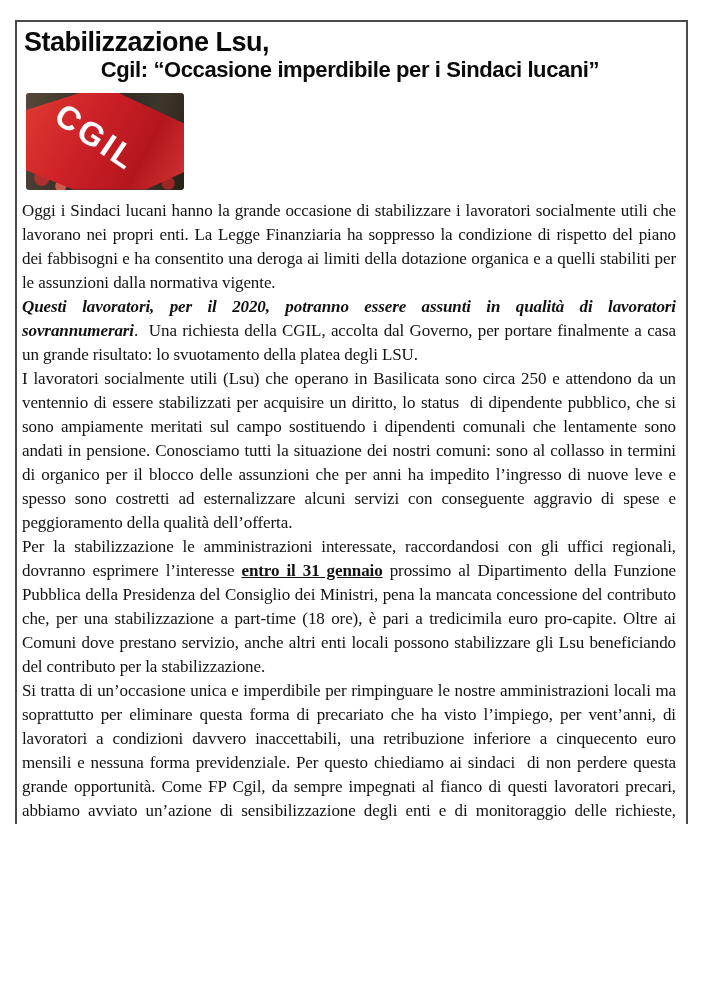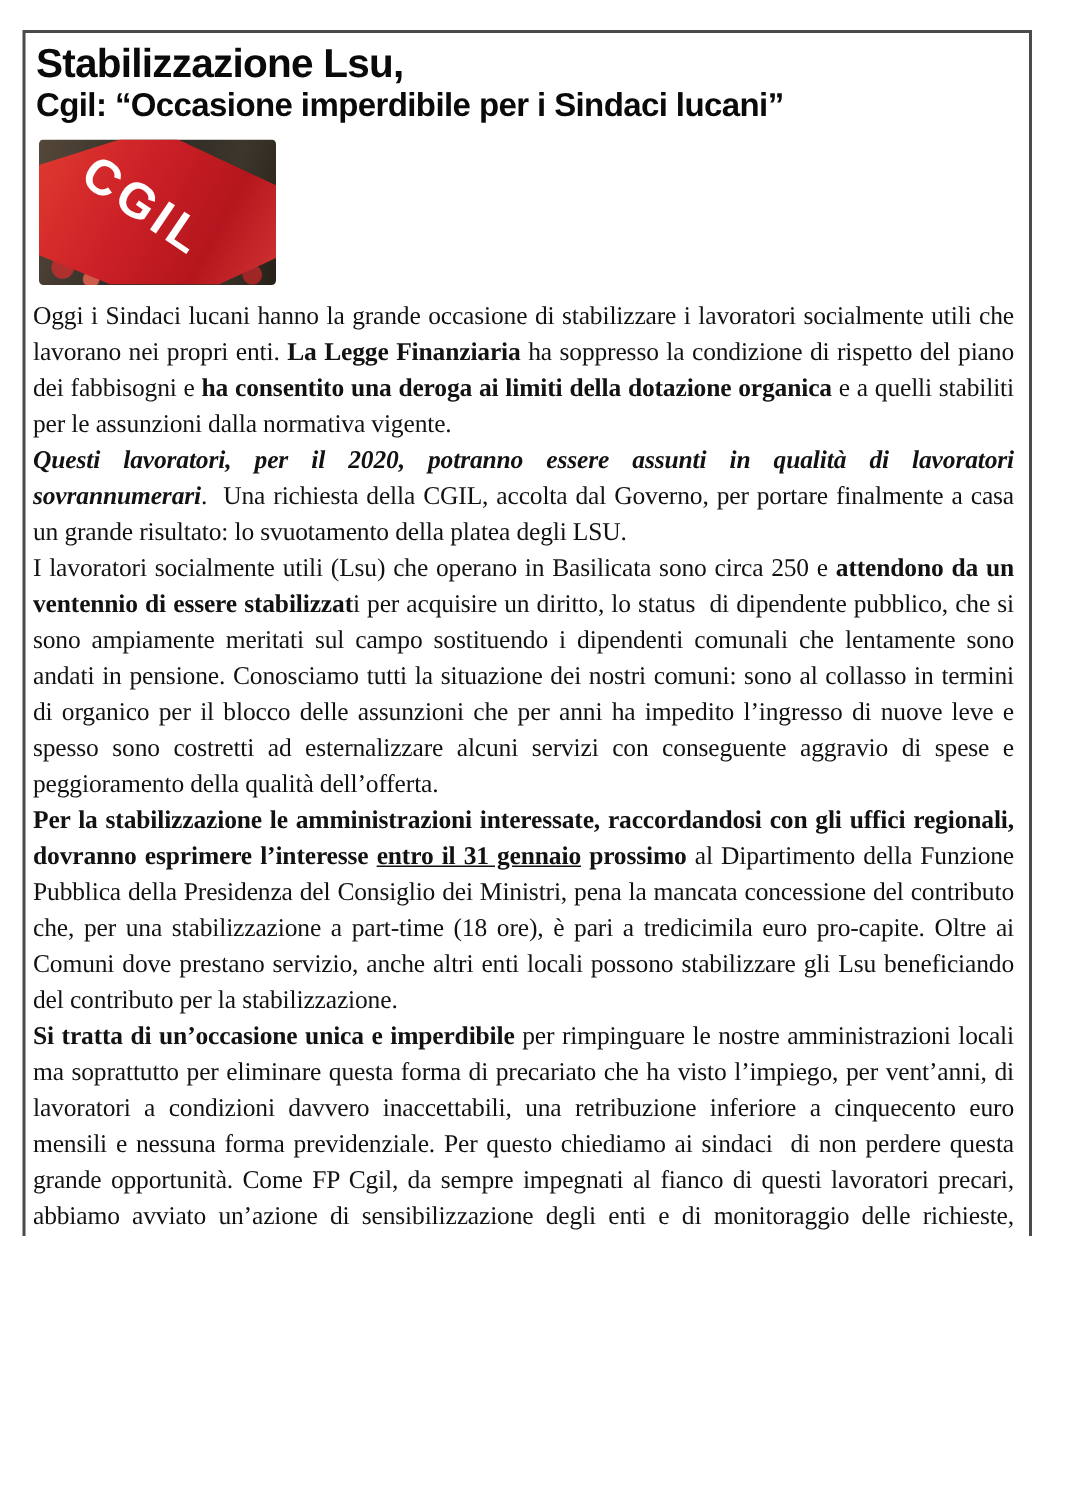--- a/index.html
+++ b/index.html
@@ -22,21 +22,21 @@
   h1.title {
     margin: 0; padding: 0 0 0 2px;
     font-family: "Liberation Sans", sans-serif;
     font-size: 27px; font-weight: bold; color: #0a0a0a;
     line-height: 1.05; letter-spacing: -0.5px;
   }
   h2.subtitle {
     margin: 2px 0 0 0; padding: 0 0 0 2px;
     font-family: "Liberation Sans", sans-serif;
     font-size: 22px; font-weight: bold; color: #0a0a0a;
-    line-height: 1.1; letter-spacing: -0.4px;
+    line-height: 1.1; letter-spacing: -0.4px; text-align: center;
   }
   .date {
     margin: 4px 0 0 2px;
     font-family: "Liberation Sans", sans-serif;
     font-size: 13px; font-weight: bold; color: #2aa9e0;
   }
   
   .flag-photo {
     position: relative;
     width: 158px; height: 97px;
@@ -64,21 +64,21 @@
     transform-origin: left top;
   }
   
   .body-text {
     color: #121212;
     font-size: 17px; line-height: 24px;
     letter-spacing: -0.1px;
     text-align: justify;
   }
   .body-text p { margin: 0; padding: 0; }
-  .b  { font-weight: bold; }
+  .b  { font-weight: normal; }
   .bi { font-weight: bold; font-style: italic; }
   .bu { font-weight: bold; text-decoration: underline; }
   
   .alert {
     margin: 14px 20px 0 22px;
     color: #f00000;
     font-family: "Liberation Serif", serif;
     font-weight: bold;
     font-size: 17.5px; line-height: 22.5px;
     letter-spacing: -0.2px;

